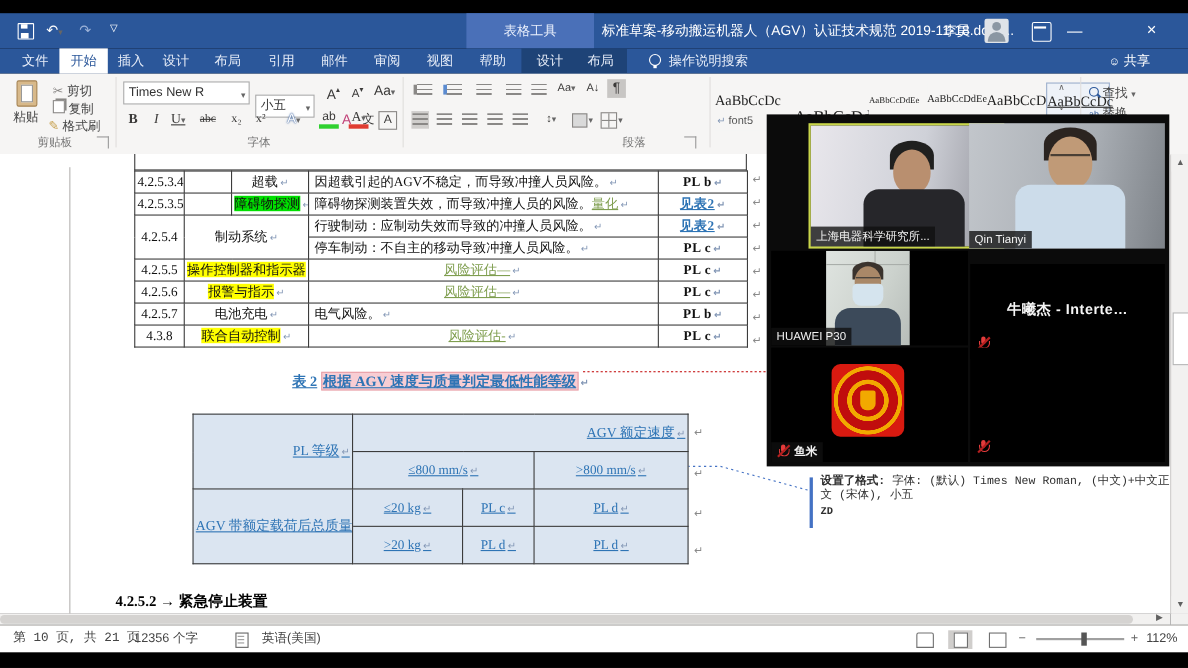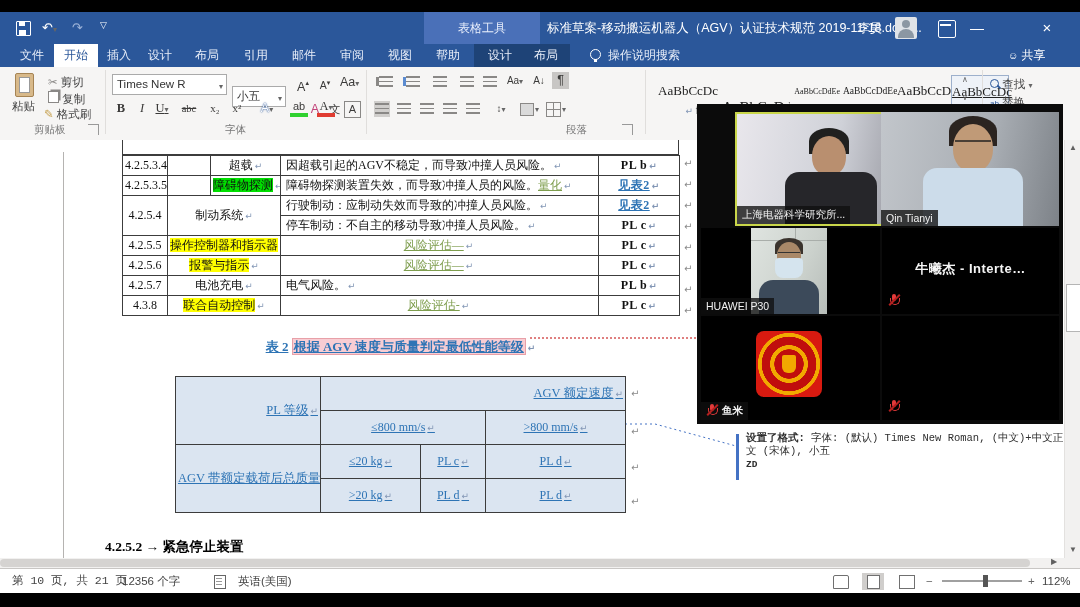--- a/index.html
+++ b/index.html
@@ -37,21 +37,21 @@
   #ribbon{left:0;top:67px;width:1080px;height:73px;background:#f6f5f4;border-bottom:1px solid #d2d0ce;color:#444;}
   .gsep{top:3px;width:1px;height:64px;background:#e0dedc;}
   .grouplabel{top:56px;font-size:10.5px;color:#777;}
   .launcher{top:57px;width:10px;height:10px;border-left:1px solid #999;border-bottom:1px solid #999;transform:rotate(180deg);font-size:0;}
   .rbtn{font-size:11.5px;color:#444;white-space:nowrap;}
   .combo{background:#fff;border:1px solid #aaa;font-size:11.5px;color:#333;padding:1px 4px;height:17px;line-height:16px;}
   .dd{color:#666;font-size:8px;}
   .icon16{width:18px;height:18px;text-align:center;line-height:17px;font-size:12.5px;color:#3b3a39;}
   .lines{width:14px;height:11px;background:repeating-linear-gradient(#8a8886 0 1.5px,transparent 1.5px 4.5px);}
   .serif{font-family:"Liberation Serif","DejaVu Serif",serif;}
-  .chip{top:8px;height:44px;background:#f6f5f4;text-align:right;}
+  .chip{top:8px;height:44px;background:#f6f5f4;text-align:left;}
   .chip .pv{font-family:"Liberation Serif",serif;color:#222;}
   .chip .lb{font-size:10px;color:#555;margin-top:6px;}
   .chip.sel{border:1px solid #9db0cc;background:#eef2f8;}
 
   
   #docarea{left:0;top:140px;width:1064px;height:418px;background:#fff;overflow:hidden;}
   #revbar{left:63px;top:12px;width:1px;height:505px;background:#b5b3b1;}
   table.doc{border-collapse:collapse;table-layout:fixed;}
   table.doc td{border:1px solid #3c3c3c;font-family:"Liberation Serif","DejaVu Serif",serif;
     font-size:12px;color:#111;padding:0 2px;overflow:hidden;white-space:nowrap;}
@@ -467,21 +467,21 @@
         <div class="abs" style="left:0;top:12px;width:76px;height:1px;background:#a9aeaa;"></div>
         <div class="abs" style="left:44px;top:0;width:1px;height:40px;background:#a9aeaa;"></div>
         <div class="hair" style="left:24px;top:10px;width:28px;height:16px;background:#3a332d;"></div>
         <div class="head" style="left:26px;top:14px;width:24px;height:28px;background:#a98868;"></div>
         <div class="abs" style="left:27px;top:24px;width:22px;height:4px;border-top:1.5px solid #333;"></div>
         <div class="abs" style="left:24px;top:30px;width:28px;height:20px;background:#d5e4ee;border-radius:4px 4px 8px 8px;"></div>
         <div class="torso" style="left:8px;top:52px;width:60px;height:34px;background:#3c4a5a;"></div>
       </div>
       <div class="vlabel">HUAWEI P30</div>
     </div>
-    <div class="abs vcell" style="left:185px;top:124px;width:177px;height:86px;">
+    <div class="abs vcell" style="left:185px;top:136px;width:177px;height:86px;">
       <div class="pname" style="top:32px;">牛曦杰 - Interte…</div>
       <div class="mic" style="left:6px;bottom:6px;">
           <i class="b"></i>
           <i class="a"></i>
           <i class="s"></i>
         </div>
     </div>
 
     <div class="abs vcell" style="left:4px;top:212px;width:179px;height:104px;">
       <div id="crest"></div>

